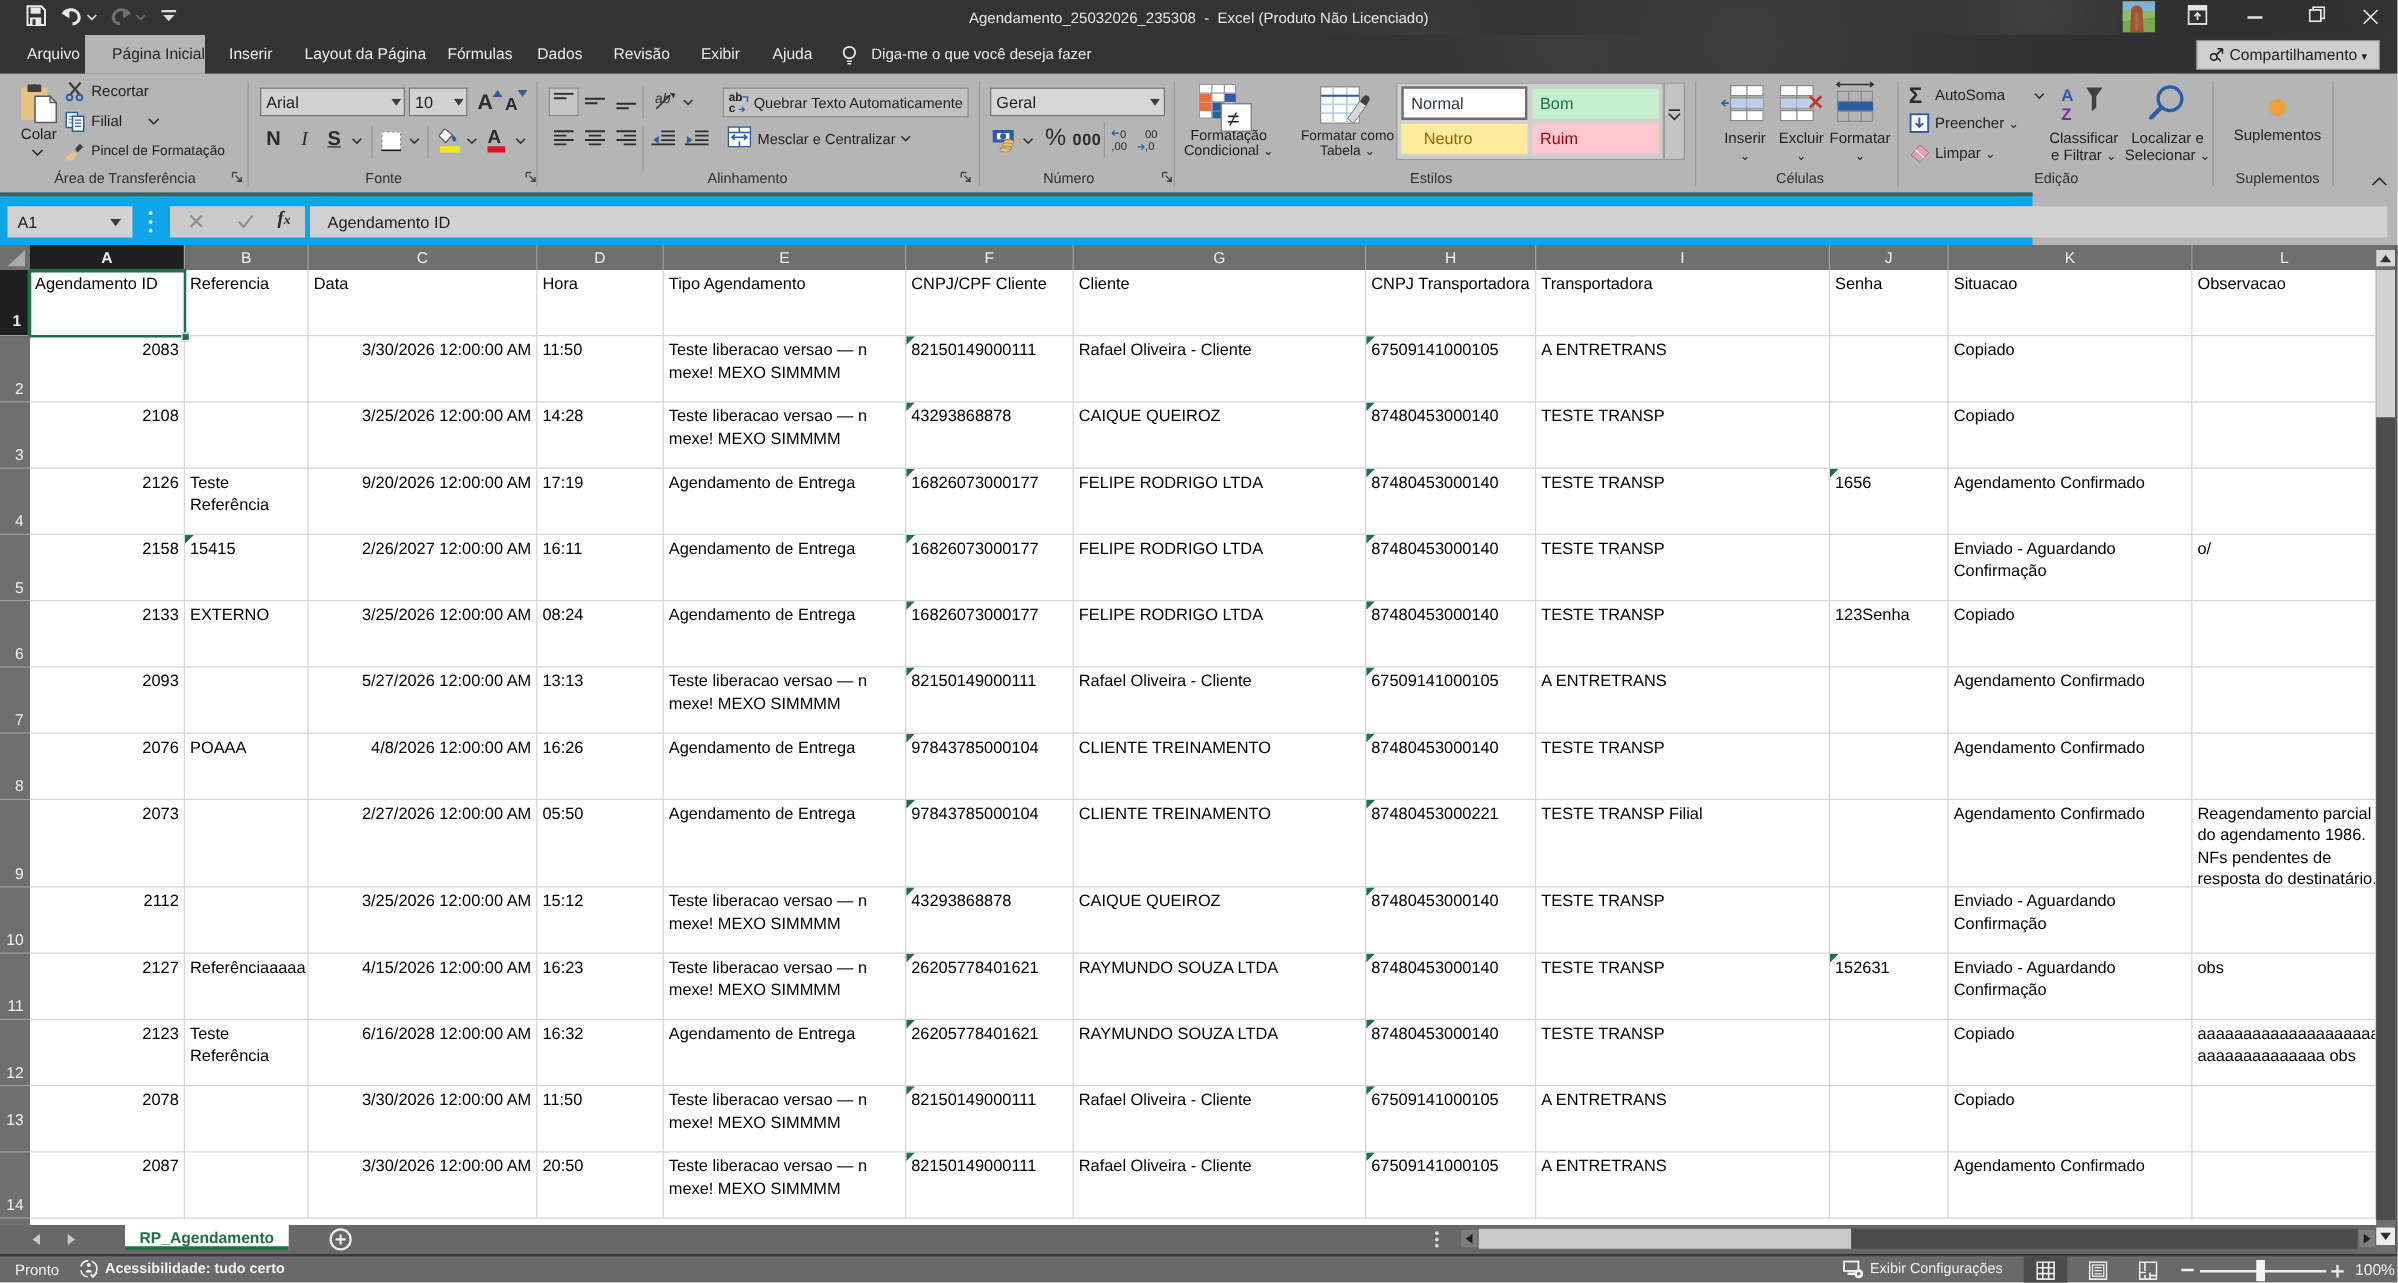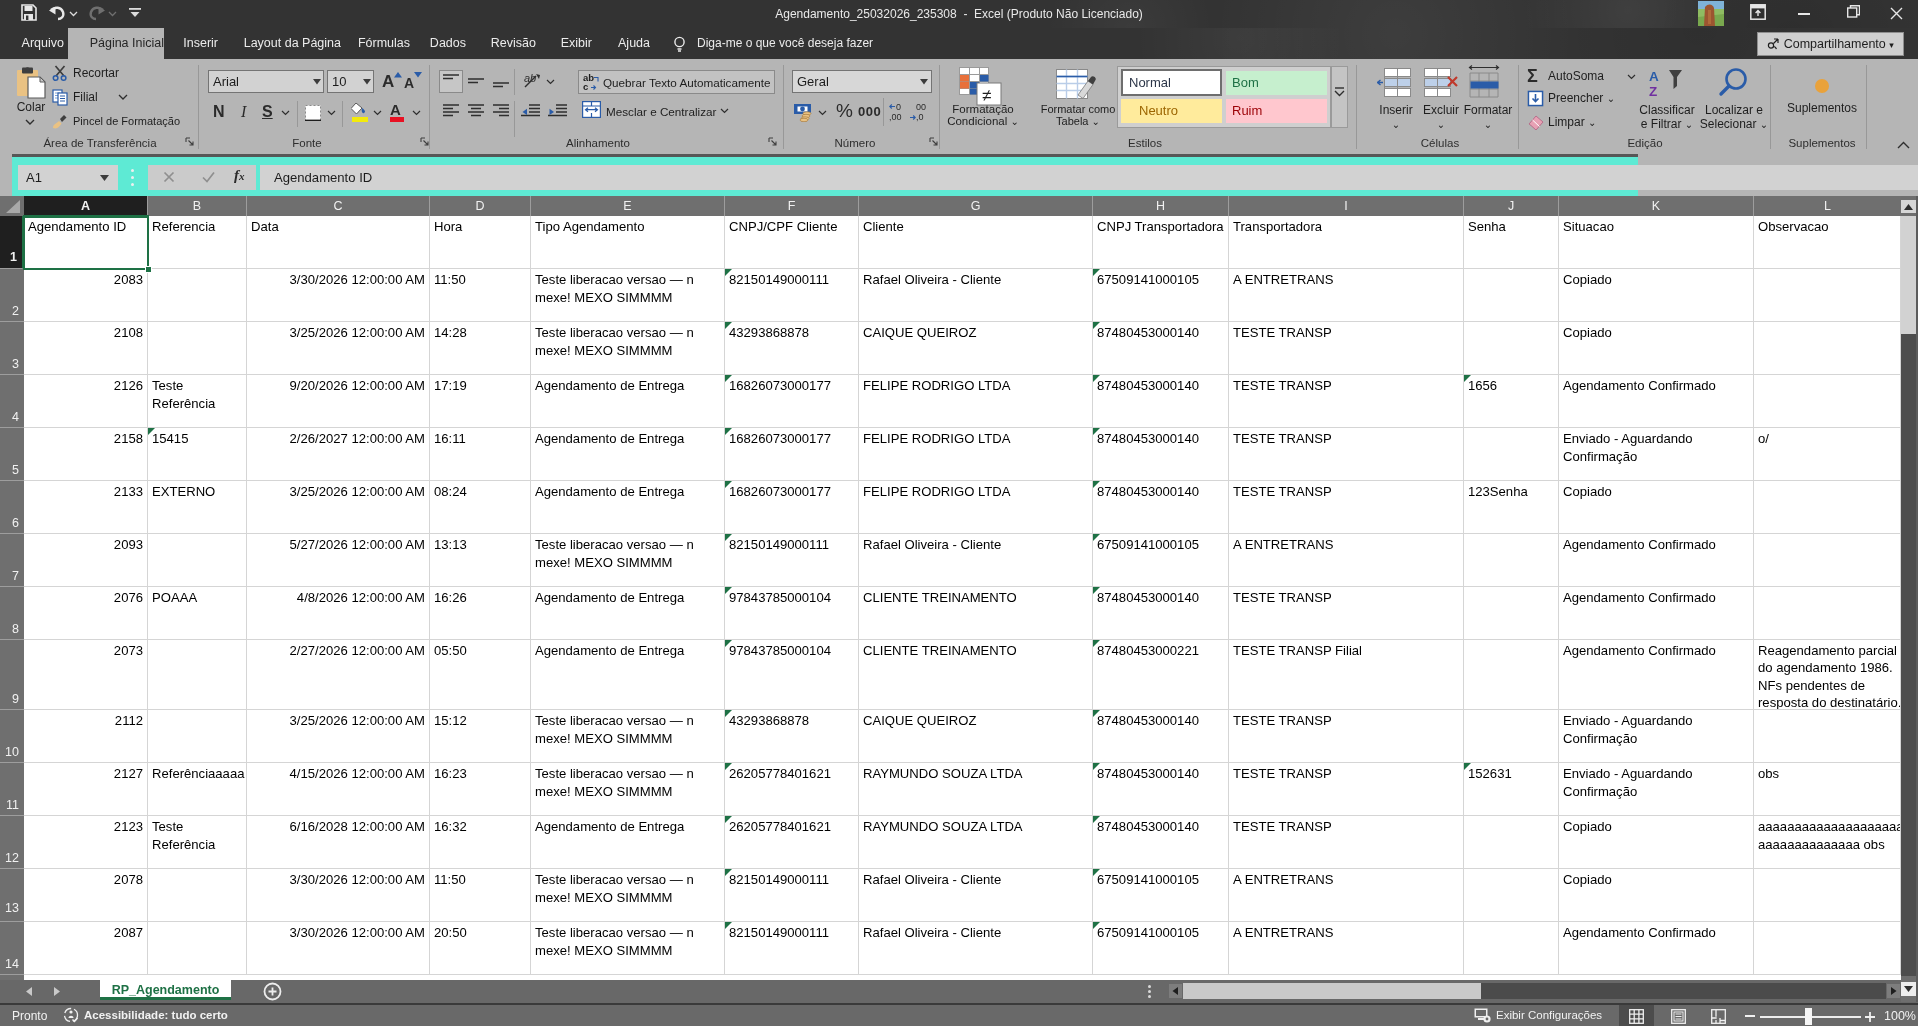--- a/index.html
+++ b/index.html
@@ -16,21 +16,21 @@
  background-image:radial-gradient(circle 260px at 1395px 6px, rgba(255,255,255,0.05), rgba(255,255,255,0) 70%),
  radial-gradient(circle 150px at 1240px 10px, rgba(255,255,255,0.045), rgba(255,255,255,0) 70%),
  radial-gradient(circle 200px at 1700px 0px, rgba(0,0,0,0.08), rgba(0,0,0,0) 70%); }
 .tab { position:absolute; top:0; height:31px; line-height:31px; color:#ececec; font-size:12.5px; text-align:right; white-space:nowrap; }
 #ribbon { left:0; top:59px; width:1918px; height:95px; background:#b5b5b5; }
 .glabel { position:absolute; bottom:5px; font-size:11.5px; color:#2e2e2e; text-align:center; }
 .gsep { position:absolute; top:6px; height:84px; width:1px; background:#989898; }
 .launch { position:absolute; width:11px; height:11px; }
 .rbtext { font-size:12px; color:#1e1e1e; }
 
-#fbar { left:12px; top:154px; width:1626px; height:42px; background:#5eead4; border-top:3px solid #575757; }
+#fbar { left:0; top:154px; width:1626px; height:42px; background:#0ea5e9; border-top:3px solid #575757; }
 
 #colhdr { left:0; top:196px; width:1918px; height:20px; background:#6f6f6f; }
 .colcell { position:absolute; top:0; height:20px; color:#f1f1f1; font-size:12.5px; text-align:center; line-height:20px; border-right:1px solid #9d9d9d; }
 #rowhdr { left:0; top:216px; width:24px; height:764px; background:#6f6f6f; }
 .rowcell { position:absolute; left:0; width:24px; color:#f1f1f1; font-size:12.5px; text-align:right; padding-right:5px; border-bottom:1px solid #9d9d9d; }
 #grid { left:24px; top:216px; width:1877px; height:764px; background:#fff; display:grid;
   grid-template-columns:124px 99px 183px 101px 194px 134px 234px 136px 235px 95px 195px 147px;
   grid-template-rows:53px 53px 53px 53px 53px 53px 53px 53px 70px 53px 53px 53px 53px 53px 5px;
   font-size:13.1px; line-height:17.6px; color:#000; }
 #grid > div { border-right:1px solid #d5d5d5; border-bottom:1px solid #d5d5d5; padding:2px 0 0 4px; overflow:hidden; position:relative; white-space:nowrap; }
@@ -473,21 +473,21 @@
   <div class="rowcell" style="top:494px;height:53px;">
       <span style="position:absolute;right:5px;bottom:3px;">10</span>
     </div>
   <div class="rowcell" style="top:547px;height:53px;">
       <span style="position:absolute;right:5px;bottom:3px;">11</span>
     </div>
   <div class="rowcell" style="top:600px;height:53px;">
       <span style="position:absolute;right:5px;bottom:3px;">12</span>
     </div>
   <div class="rowcell" style="top:653px;height:53px;">
-      <span style="position:absolute;right:5px;bottom:6px;">13</span>
+      <span style="position:absolute;right:5px;bottom:18px;">13</span>
     </div>
   <div class="rowcell" style="top:706px;height:53px;">
       <span style="position:absolute;right:5px;bottom:3px;">14</span>
     </div>
 </div>
 <div class="abs" id="grid">
 
   <div>Agendamento ID</div>
     <div>Referencia</div>
     <div>Data</div>

